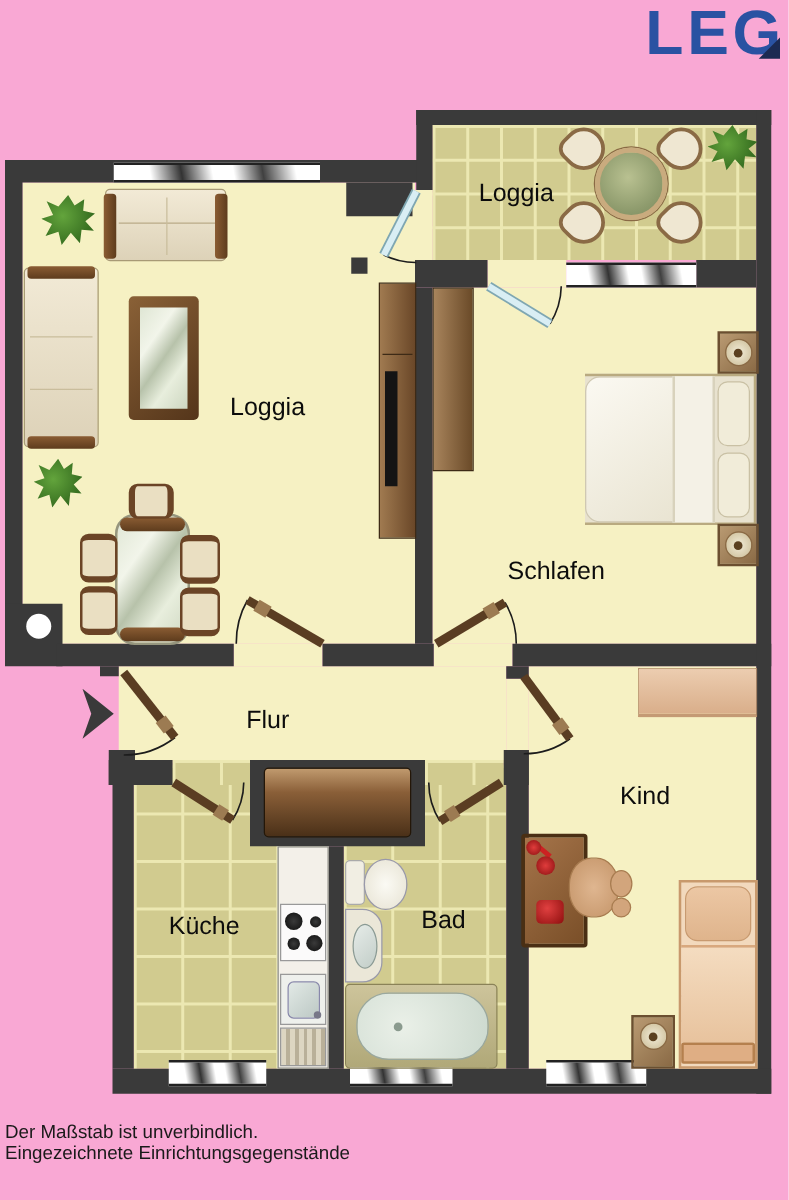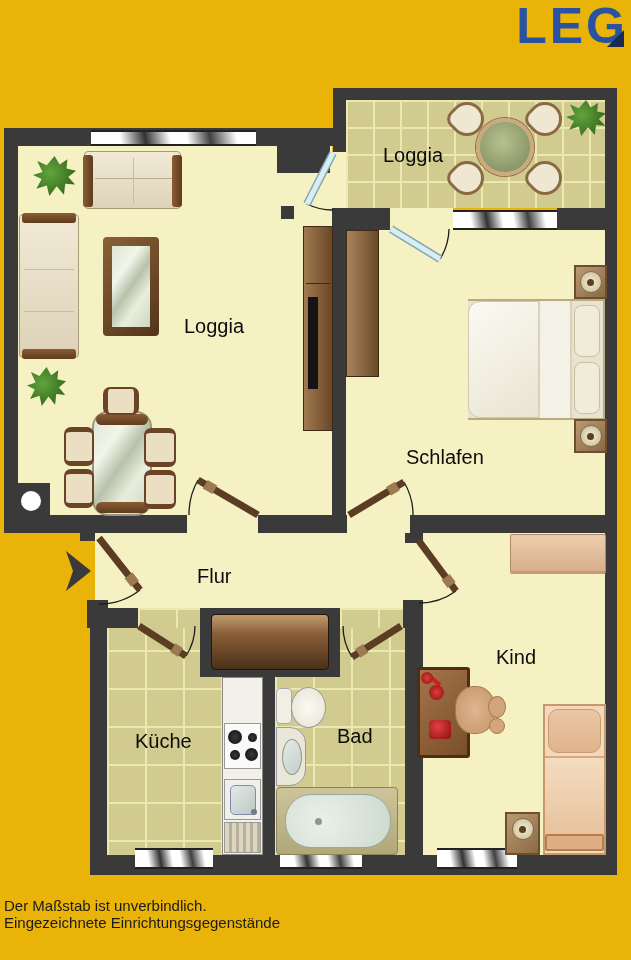--- a/index.html
+++ b/index.html
@@ -1,16 +1,16 @@
 <!DOCTYPE html>
 <html><head>
 <meta charset="utf-8">
 <style>
   html,body{margin:0;padding:0;background:#fff;}
-  .page{position:relative;width:631px;height:960px;background:#eab308;overflow:hidden;
+  .page{position:relative;width:631px;height:960px;background:#f9a8d4;overflow:hidden;
         font-family:"Liberation Sans",sans-serif;}
   .f,.wall,.floor,.window,.room-label{position:absolute;box-sizing:border-box;}
   .wall{background:#3a3a3a;}
   .floor.pale{background:#f6f1c3;}
   .floor.tile{background-color:#d1cb8f;
     background-image:linear-gradient(to right,#ece8b2 2px,transparent 2px),
                      linear-gradient(to bottom,#ece8b2 2px,transparent 2px);
     background-size:27px 27px;}
   .floor.tile.lg{background-size:38px 38px;}
   .window{background:
@@ -236,21 +236,21 @@
     <line class="bleaf-o" x1="333" y1="153" x2="307" y2="204"></line>
     <line class="bleaf" x1="333" y1="153" x2="307" y2="204"></line>
     <line class="bleaf-o" x1="391" y1="229" x2="440" y2="259"></line>
     <line class="bleaf" x1="391" y1="229" x2="440" y2="259"></line>
   </svg>
 
   <div class="room-label" style="left:383px;top:144px">Loggia</div>
   <div class="room-label" style="left:184px;top:315px">Loggia</div>
   <div class="room-label" style="left:406px;top:446px">Schlafen</div>
   <div class="room-label" style="left:197px;top:565px">Flur</div>
-  <div class="room-label" style="left:496px;top:646px">Kind</div>
+  <div class="room-label" style="left:496px;top:626px">Kind</div>
   <div class="room-label" style="left:135px;top:730px">Küche</div>
   <div class="room-label" style="left:337px;top:725px">Bad</div>
 
   <div class="footer">
     <div>Der Maßstab ist unverbindlich.</div>
     <div>Eingezeichnete Einrichtungsgegenstände</div>
   </div>
 
 </div>
 

